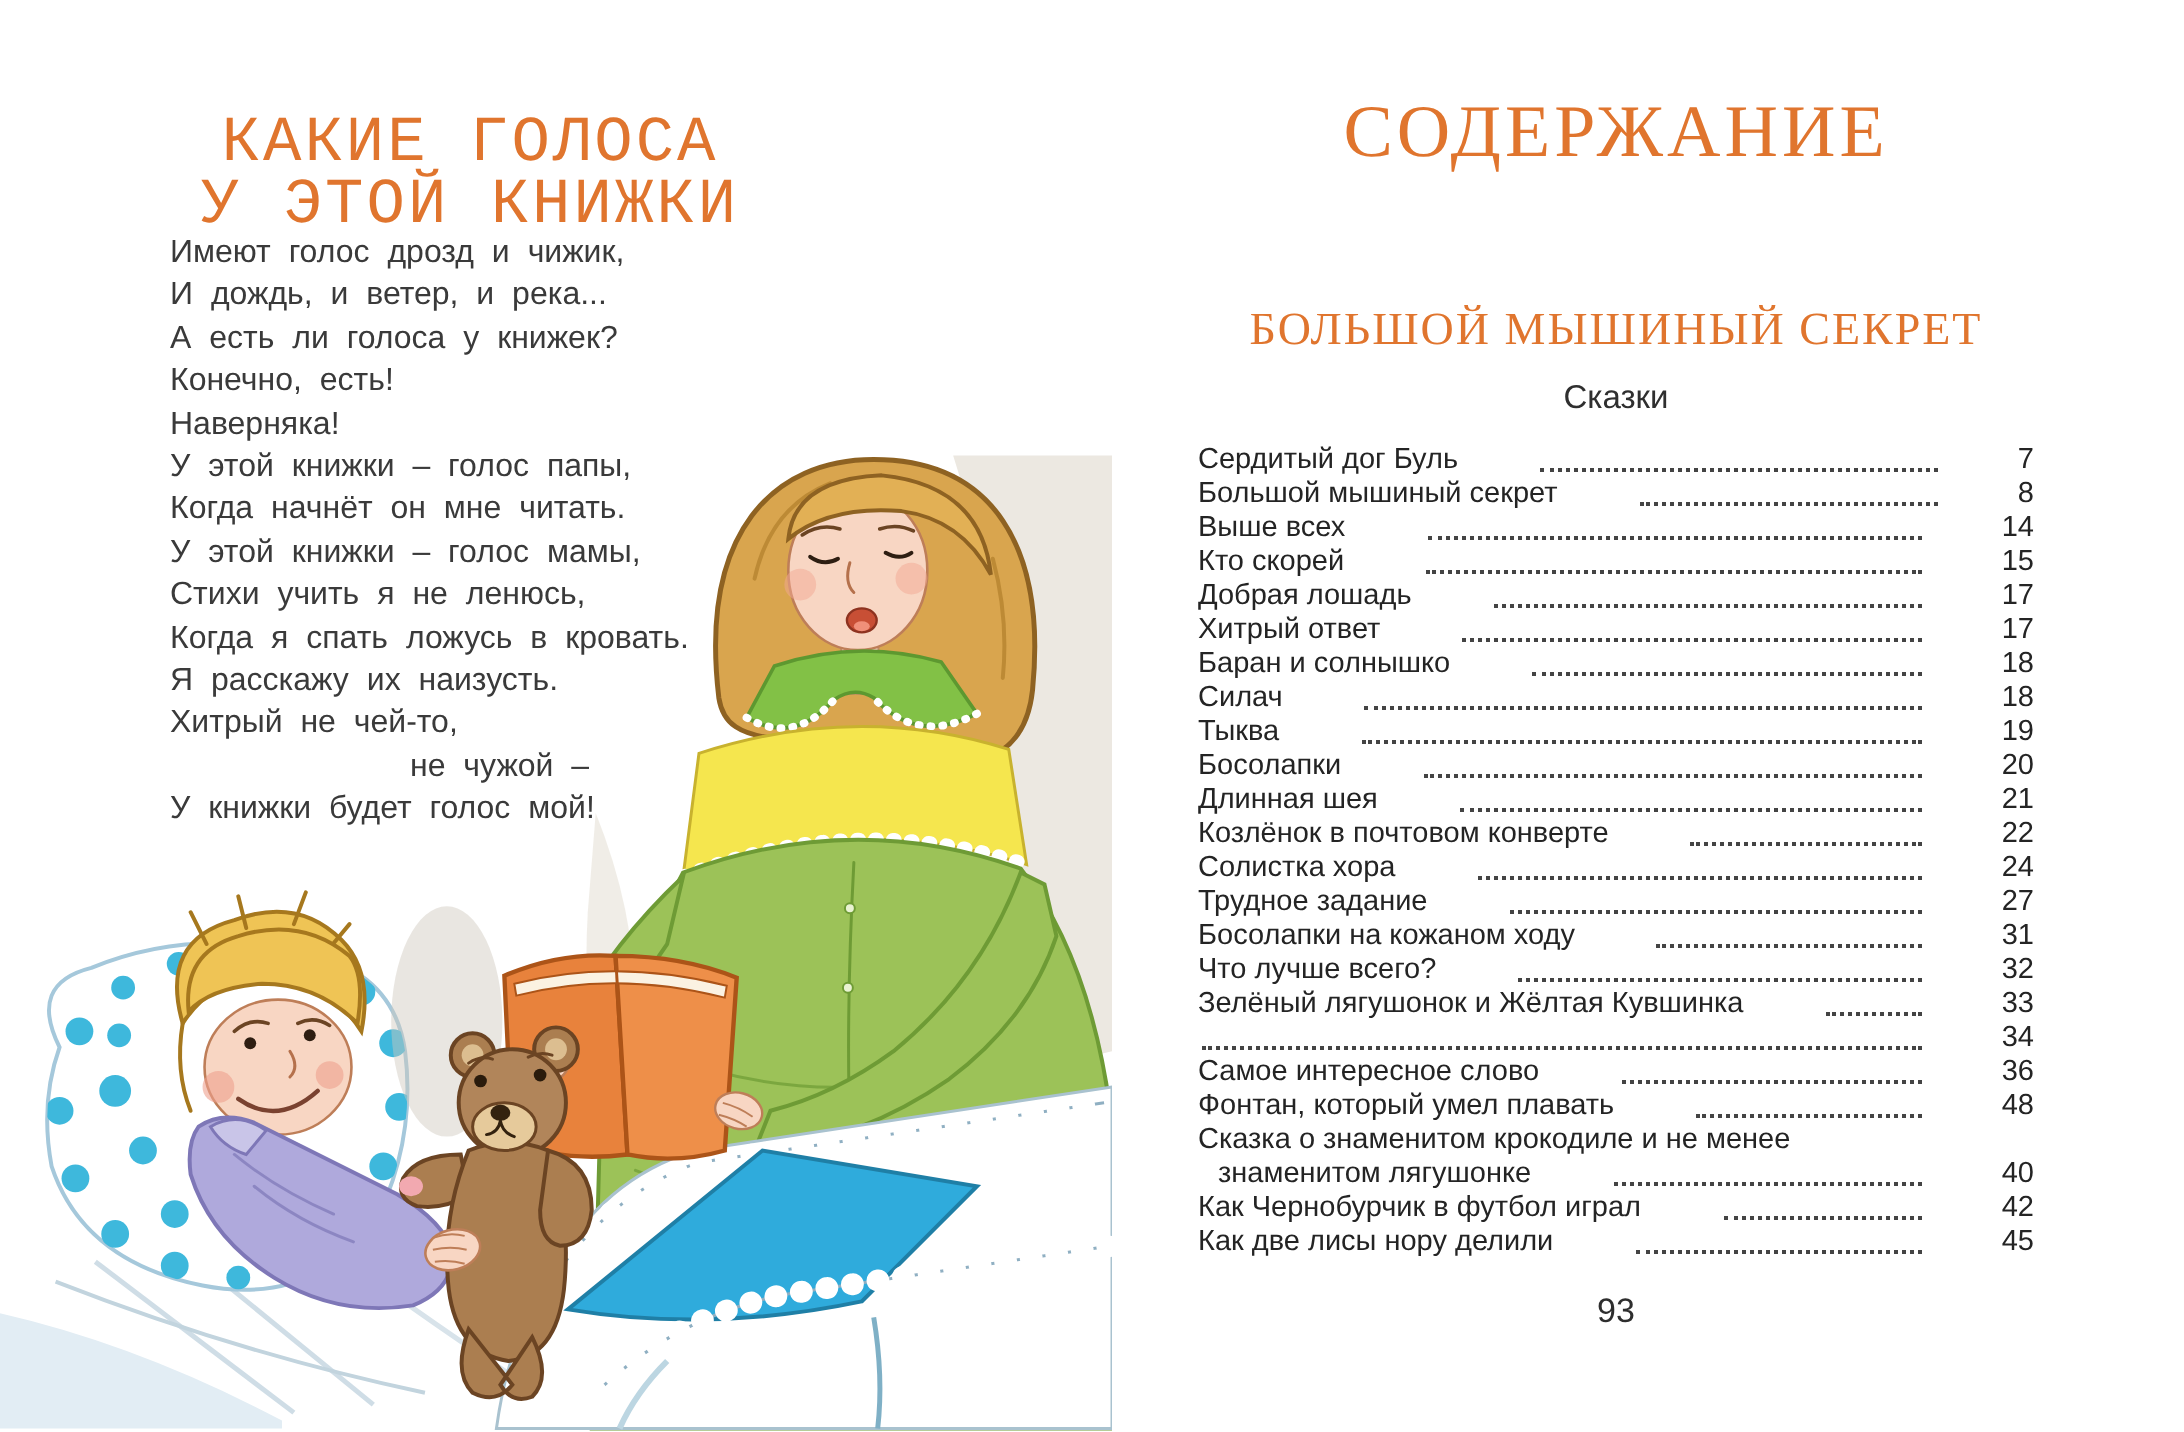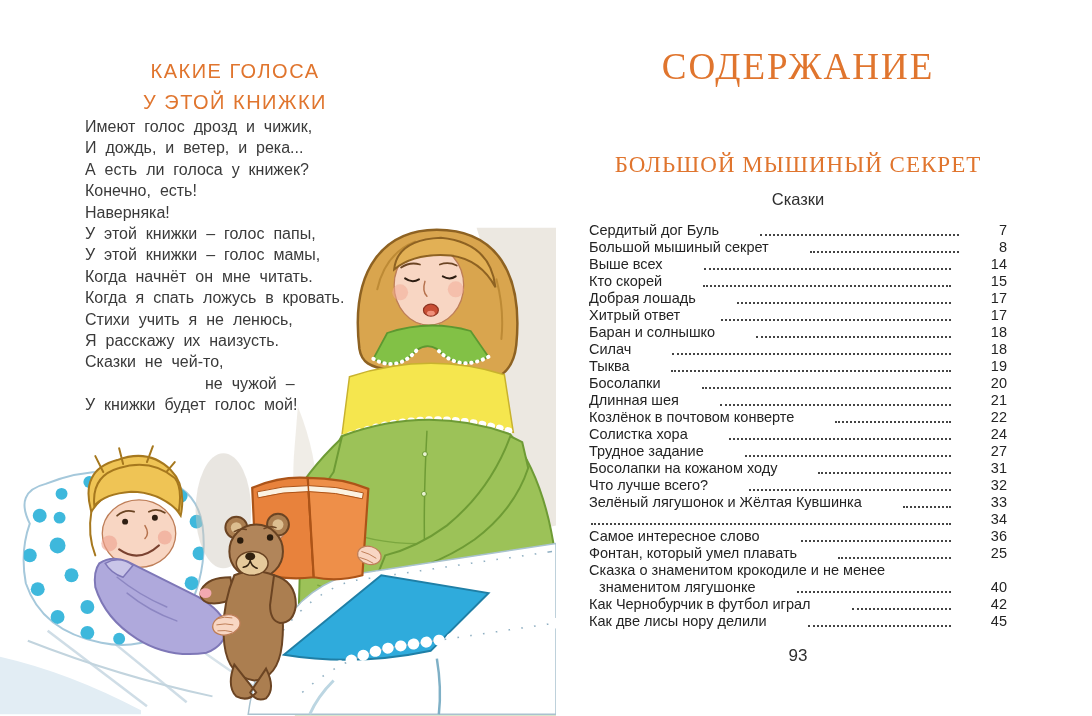--- a/index.html
+++ b/index.html
@@ -8,30 +8,30 @@
     width:1092px;height:716px;position:relative;background:#fff;overflow:hidden;
     font-family:"Liberation Sans",sans-serif;color:var(--ink);
   }
   .page{position:absolute;top:0;height:716px;}
   .page.left{left:0;width:546px;}
   .page.right{left:546px;width:546px;}
 
   
   .poem-title{
     position:absolute;left:40px;top:56px;width:390px;margin:0;text-align:center;
-    font-family:Liberation Sans, sans-serif;font-weight:normal;color:var(--accent);
-    font-size:20px;line-height:31px;letter-spacing:1.5px;
+    font-family:Liberation Mono, monospace;font-weight:normal;color:var(--accent);
+    font-size:32px;line-height:31px;letter-spacing:1.5px;
   }
   .poem{position:absolute;left:85px;top:116px;font-size:16px;line-height:21.4px;color:#3a3a3a;word-spacing:4.5px;}
   .poem-line{white-space:pre;}
   .poem-line.indent{margin-left:120px;}
   .illu{position:absolute;left:0;top:226px;width:556px;height:490px;}
 
   
-  .rcontent{position:absolute;left:43px;top:0;width:418px;height:624px;}
+  .rcontent{position:absolute;left:53px;top:0;width:418px;height:624px;}
   .contents-title{
     position:absolute;top:46px;left:0;width:418px;margin:0;text-align:center;
     font-family:"Liberation Serif",serif;font-weight:normal;color:var(--accent);
     font-size:37px;line-height:42px;letter-spacing:2px;
   }
   .section-title{
     position:absolute;top:151px;left:-20px;width:458px;margin:0;text-align:center;
     font-family:"Liberation Serif",serif;font-weight:normal;color:var(--accent);
     font-size:23px;line-height:27px;letter-spacing:1px;white-space:nowrap;
   }
@@ -50,26 +50,26 @@
 <div class="page left">
   <h2 class="poem-title"><span>КАКИЕ ГОЛОСА</span><br><span>У ЭТОЙ КНИЖКИ</span></h2>
 
   <div class="poem" id="poem">
       <div class="poem-line">Имеют голос дрозд и чижик,</div>
       <div class="poem-line">И дождь, и ветер, и река...</div>
       <div class="poem-line">А есть ли голоса у книжек?</div>
       <div class="poem-line">Конечно, есть!</div>
       <div class="poem-line">Наверняка!</div>
       <div class="poem-line">У этой книжки – голос папы,</div>
+      <div class="poem-line">Когда начнёт он мне читать.</div>
       <div class="poem-line">У этой книжки – голос мамы,</div>
-      <div class="poem-line">Когда начнёт он мне читать.</div>
+      <div class="poem-line">Стихи учить я не ленюсь,</div>
       <div class="poem-line">Когда я спать ложусь в кровать.</div>
-      <div class="poem-line">Стихи учить я не ленюсь,</div>
       <div class="poem-line">Я расскажу их наизусть.</div>
-      <div class="poem-line">Сказки не чей-то,</div>
+      <div class="poem-line">Хитрый не чей-то,</div>
       <div class="poem-line indent">не чужой –</div>
       <div class="poem-line">У книжки будет голос мой!</div>
     </div>
 
   <svg class="illu" viewBox="0 0 560 490" aria-hidden="true">
     <defs>
       <clipPath id="pillowClip">
         <path d="M30,298 Q14,266 46,258 Q95,238 150,250 Q198,258 204,300 Q210,348 186,392 Q152,428 102,418 Q42,406 26,358 Q20,326 30,298 Z"></path>
       </clipPath>
     </defs>
@@ -309,21 +309,21 @@
           <span class="p">34</span>
         </div>
         <div class="toc-row">
           <span class="t">Самое интересное слово</span>
           <span class="leader"></span>
           <span class="p">36</span>
         </div>
         <div class="toc-row">
           <span class="t">Фонтан, который умел плавать</span>
           <span class="leader"></span>
-          <span class="p">25</span>
+          <span class="p">48</span>
         </div>
         <div class="toc-row">
           <span class="t">Сказка о знаменитом крокодиле и не менее</span>
         </div>
         <div class="toc-row">
           <span class="t cont">знаменитом лягушонке</span>
           <span class="leader"></span>
           <span class="p">40</span>
         </div>
         <div class="toc-row">

